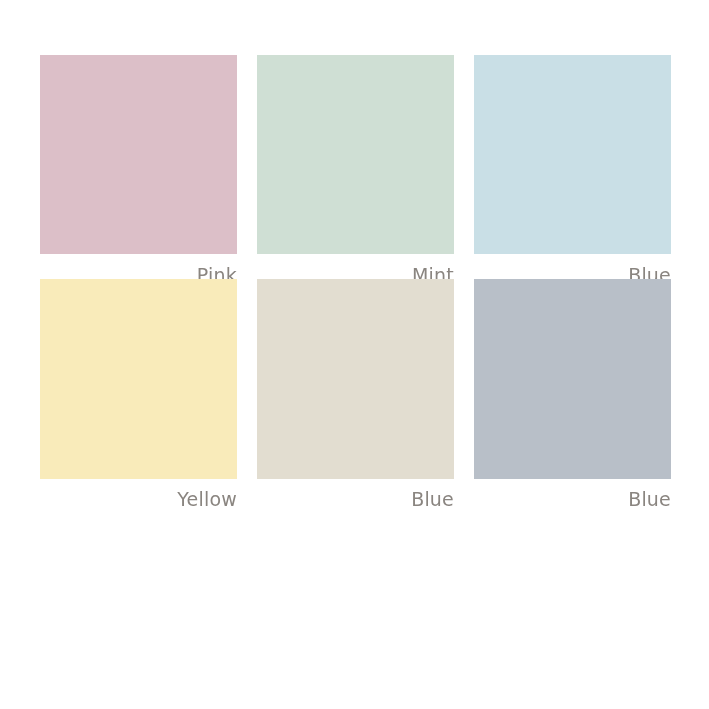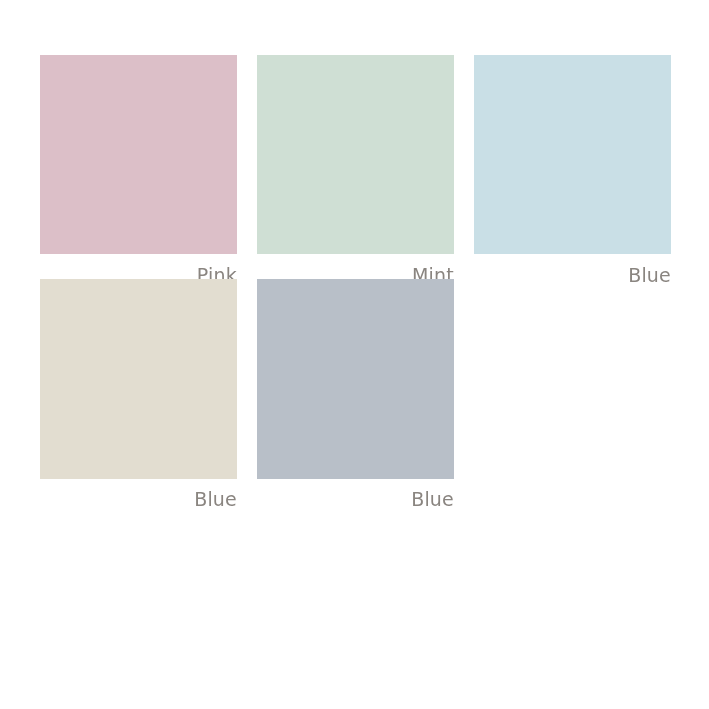--- a/index.html
+++ b/index.html
@@ -73,20 +73,24 @@
   <div class="swatch-cell row-1">
     <div class="swatch-chip" style="background: rgb(207, 223, 212);"></div>
     <div class="swatch-label" style="color: rgb(138, 133, 128);">Mint</div>
   </div>
 
   <div class="swatch-cell row-1">
     <div class="swatch-chip" style="background: rgb(201, 223, 230);"></div>
     <div class="swatch-label" style="color: rgb(138, 133, 128);">Blue</div>
   </div>
 
+  <div class="swatch-cell row-2">
+    <div class="swatch-chip" style="background: rgb(249, 235, 186);"></div>
+    <div class="swatch-label" style="color: rgb(138, 133, 128);">Yellow</div>
+  </div>
 
   <div class="swatch-cell row-2">
     <div class="swatch-chip" style="background: rgb(226, 221, 208);"></div>
     <div class="swatch-label" style="color: rgb(138, 133, 128);">Blue</div>
   </div>
 
   <div class="swatch-cell row-2">
     <div class="swatch-chip" style="background: rgb(184, 191, 200);"></div>
     <div class="swatch-label" style="color: rgb(138, 133, 128);">Blue</div>
   </div>

